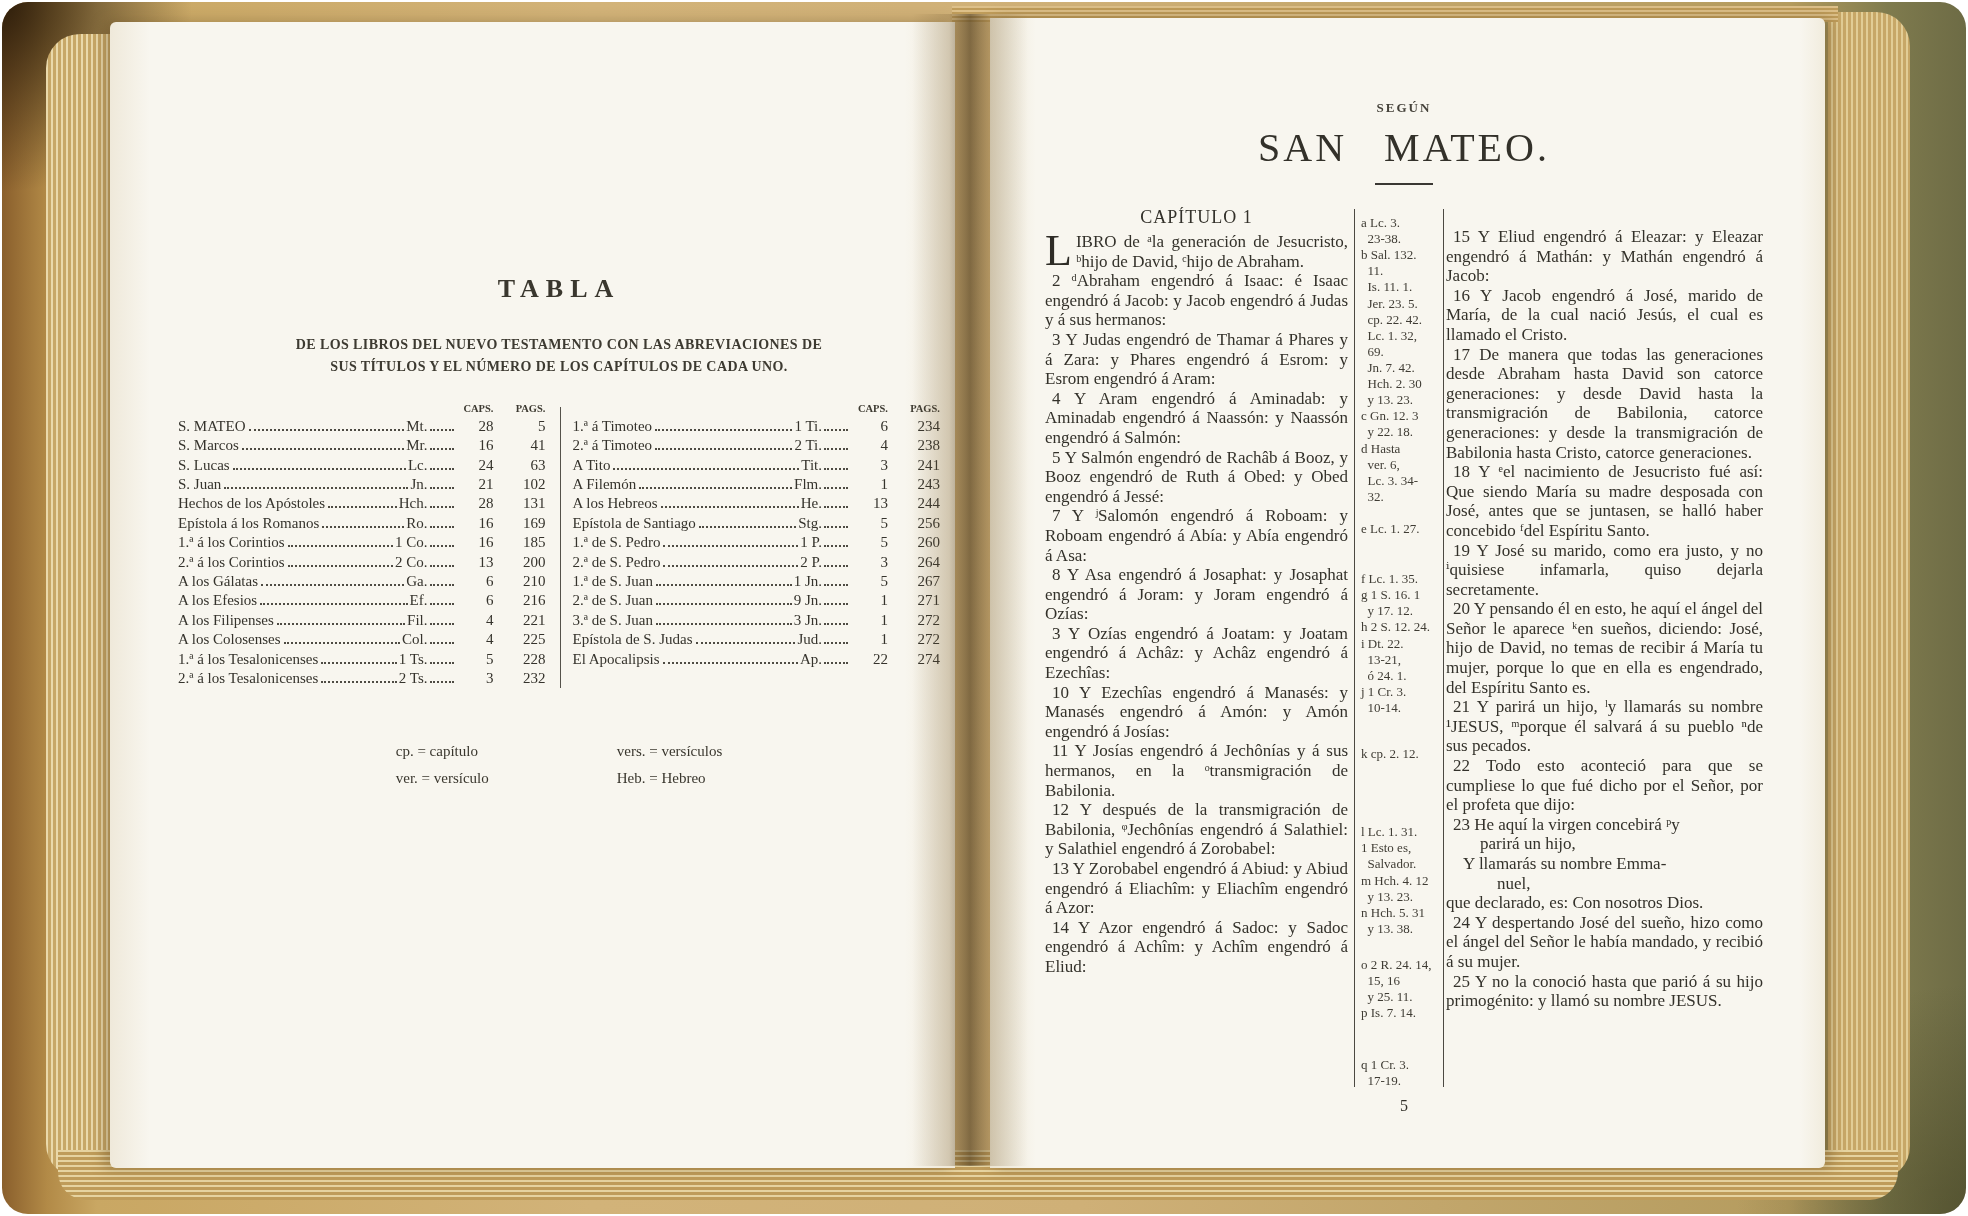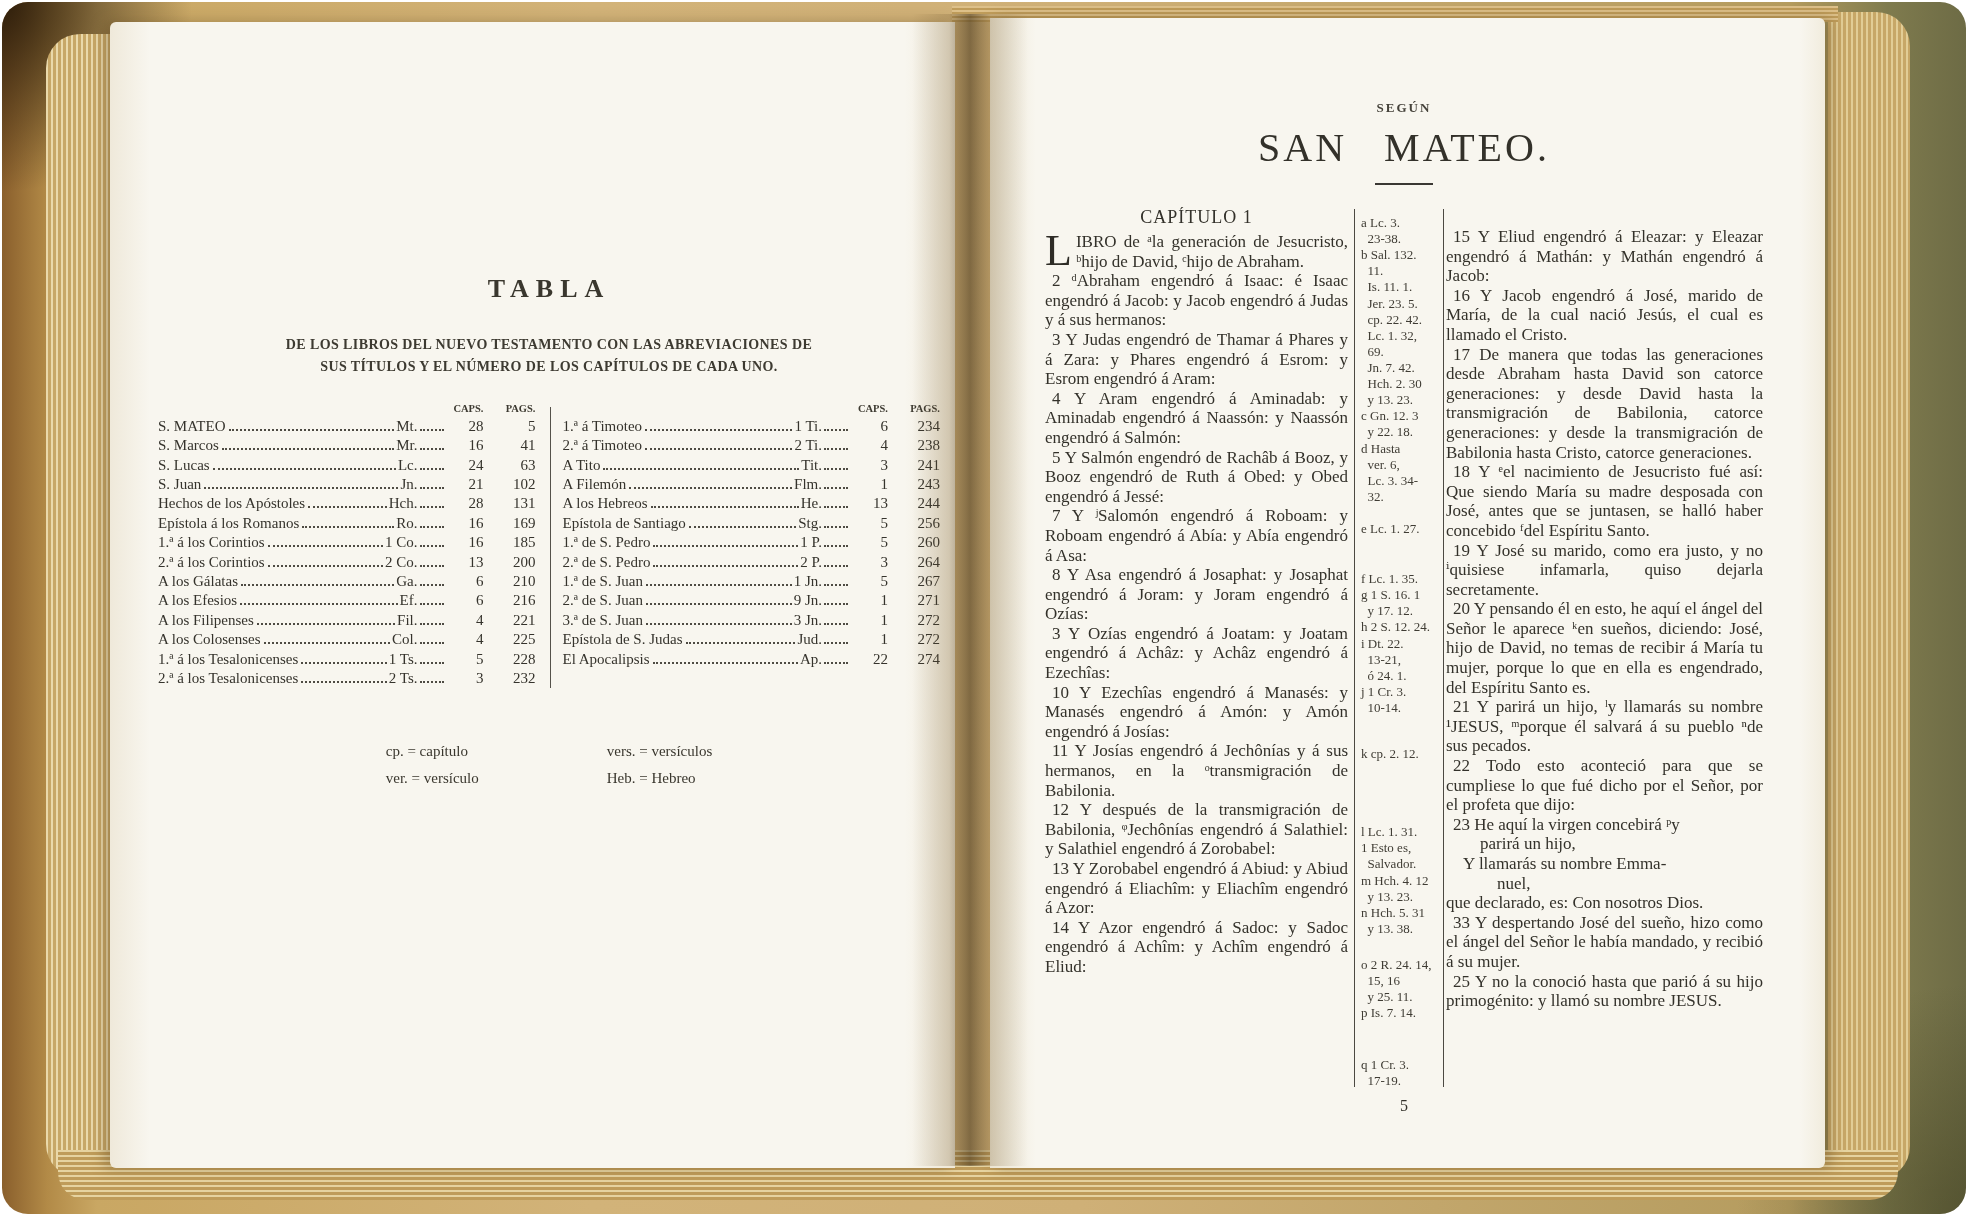--- a/index.html
+++ b/index.html
@@ -25,21 +25,21 @@
   .edge-bottom{left:58px;right:70px;bottom:16px;height:50px;border-radius:0 0 28px 28px;
     background:repeating-linear-gradient(180deg,#e6d3a0 0 2px,#bf9c5a 2px 5px);}
   .edge-top{left:952px;right:130px;top:6px;height:16px;
     background:repeating-linear-gradient(180deg,#ddc089 0 2px,#bf9c5a 2px 4px);}
   
   .page{position:absolute;background:#f8f6ef;color:#35332c;}
   .page-left{
     left:110px;top:22px;width:845px;height:1146px;
     border-radius:6px 0 0 6px;
     box-shadow:-6px 0 14px rgba(90,65,30,.35);
-    padding:252px 15px 0 48px;box-sizing:border-box;
+    padding:252px 15px 0 68px;box-sizing:border-box;
     background:linear-gradient(90deg,#efe9da 0,#f8f6ef 40px,#f8f6ef 94%,#efe8d6 100%);
   }
   .page-right{
     left:990px;top:18px;width:835px;height:1150px;
     border-radius:0 6px 6px 0;
     box-shadow:6px 0 14px rgba(90,65,30,.35);
     padding:68px 62px 0 55px;box-sizing:border-box;
     background:linear-gradient(90deg,#ece5d2 0,#f8f6ef 46px,#f8f6ef 97%,#f1ecdd 100%);
   }
   .gutter{position:absolute;left:912px;top:14px;width:116px;height:1152px;pointer-events:none;
@@ -472,21 +472,21 @@
   <p class="verse">21 Y parirá un hijo, ˡy llamarás su nombre ¹JESUS, ᵐporque él salvará á su pueblo ⁿde sus pecados.</p>
 
   <p class="verse">22 Todo esto aconteció para que se cumpliese lo que fué dicho por el Señor, por el profeta que dijo:</p>
 
   <p class="verse">23 He aquí la virgen concebirá ᵖy
         parirá un hijo,
     Y llamarás su nombre Emma-
             nuel,
 que declarado, es: Con nosotros Dios.</p>
 
-  <p class="verse">33 Y despertando José del sueño, hizo como el ángel del Señor le había mandado, y recibió á su mujer.</p>
+  <p class="verse">24 Y despertando José del sueño, hizo como el ángel del Señor le había mandado, y recibió á su mujer.</p>
 
   <p class="verse">25 Y no la conoció hasta que parió á su hijo primogénito: y llamó su nombre JESUS.</p>
 </div>
   </div>
   <div class="pagenum">5</div>
 </div>
 
 <div class="gutter"></div>
 
 </body></html>

